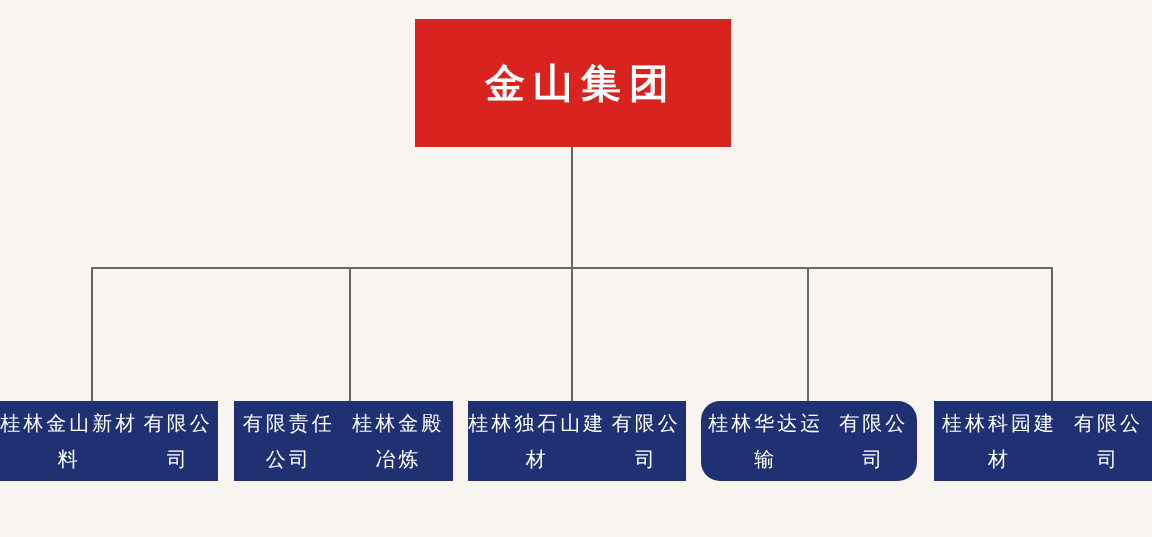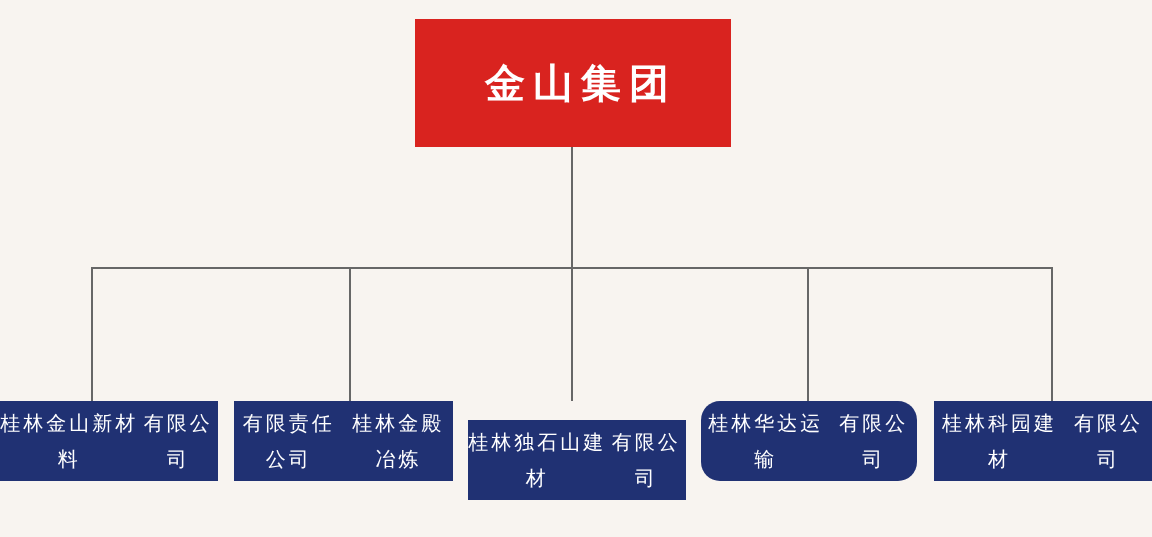--- a/index.html
+++ b/index.html
@@ -72,21 +72,21 @@
   <div class="line v" style="left:1051px; top:267px; height:134px;"></div>
 
   <div class="child-box" style="left:0px; width:218px;">
     <span>桂林金山新材料</span>
     <span>有限公司</span>
   </div>
   <div class="child-box" style="left:234px; width:219px;">
     <span>有限责任公司</span>
     <span>桂林金殿冶炼</span>
   </div>
-  <div class="child-box" style="left:468px; width:218px;margin-top:19px;">
+  <div class="child-box" style="left:468px; width:218px;">
     <span>桂林独石山建材</span>
     <span>有限公司</span>
   </div>
   <div class="child-box" style="left:701px; width:216px;border-radius:19px;">
     <span>桂林华达运输</span>
     <span>有限公司</span>
   </div>
   <div class="child-box" style="left:934px; width:218px;">
     <span>桂林科园建材</span>
     <span>有限公司</span>

